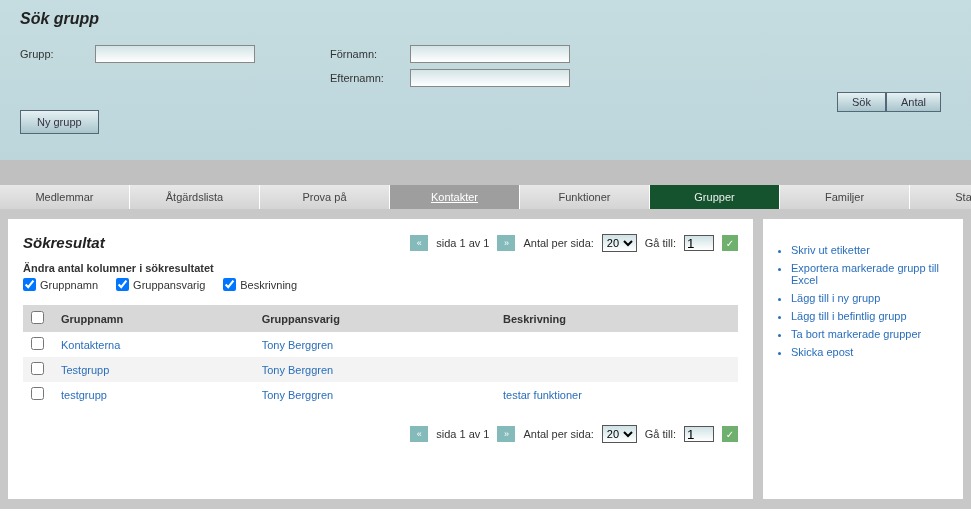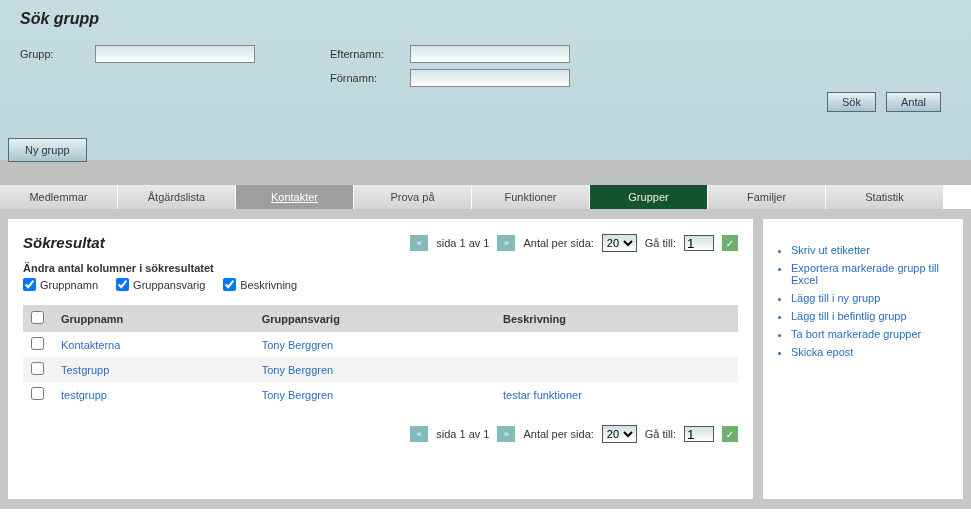--- a/index.html
+++ b/index.html
@@ -39,29 +39,29 @@
   .btn {
     display:inline-block;
     border:1px solid #567;
     background: linear-gradient(#e6f1f3, #a8c5cc);
     color:#334;
     padding:3px 14px;
     font-size:11px;
     cursor:pointer;
     font-family: inherit;
   }
-  .btn-nygrupp { position:absolute; left:8px; top:110px; padding:5px 16px;margin-top:28px;}
-  .btn-group-right { position:absolute; right:30px; top:92px; display:flex; gap:10px; }
+  .btn-nygrupp { position:absolute; left:20px; top:110px; padding:5px 16px;}
+  .btn-group-right { position:absolute; right:30px; top:92px; display:flex; }
   .gray-bar { background:#c0c0c0; height:25px; }
   .tabs {
     display:flex; background:#fff;
   }
   .tab {
     flex:0 0 auto;
-    width:118px;
+    width:130px;
     text-align:center;
     padding:6px 16px;
     background: linear-gradient(#e8e8e8, #d4d4d4);
     border-right:1px solid #fff;
     color:#444;
     cursor:pointer;
     font-size:11px;
   }
   .tab.active {
     background:#9e9e9e;
@@ -140,44 +140,44 @@
 
   <div class="form-group-left">
     <div class="form-row">
       <span class="form-label">Grupp:</span>
       <input class="form-input" type="text" style="">
     </div>
   </div>
 
   <div class="form-group-mid">
     <div class="form-row">
+      <span class="form-label">Förnamn:</span>
+      <input class="form-input" type="text" style="">
+    </div>
+    <div class="form-row">
       <span class="form-label">Efternamn:</span>
-      <input class="form-input" type="text" style="">
-    </div>
-    <div class="form-row">
-      <span class="form-label">Förnamn:</span>
       <input class="form-input" type="text" style="">
     </div>
   </div>
 
   <button class="btn btn-nygrupp">Ny grupp</button>
 
   <div class="btn-group-right">
     <button class="btn">Sök</button>
     <button class="btn">Antal</button>
   </div>
 </div>
 
 <div class="gray-bar"></div>
 
 <div class="tabs" id="tabs">
     <div class="tab">Medlemmar</div>
     <div class="tab">Åtgärdslista</div>
+    <div class="tab">Prova på</div>
     <div class="tab active">Kontakter</div>
-    <div class="tab">Prova på</div>
     <div class="tab">Funktioner</div>
     <div class="tab current">Grupper</div>
     <div class="tab">Familjer</div>
     <div class="tab">Statistik</div>
   </div>
 
 <div class="body-area">
 
   <div class="content">
     <div class="head-with-pager pager-wrapper">

